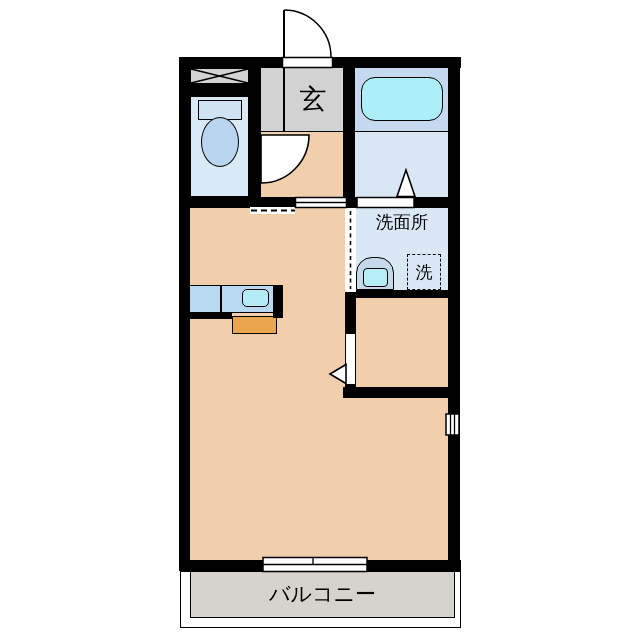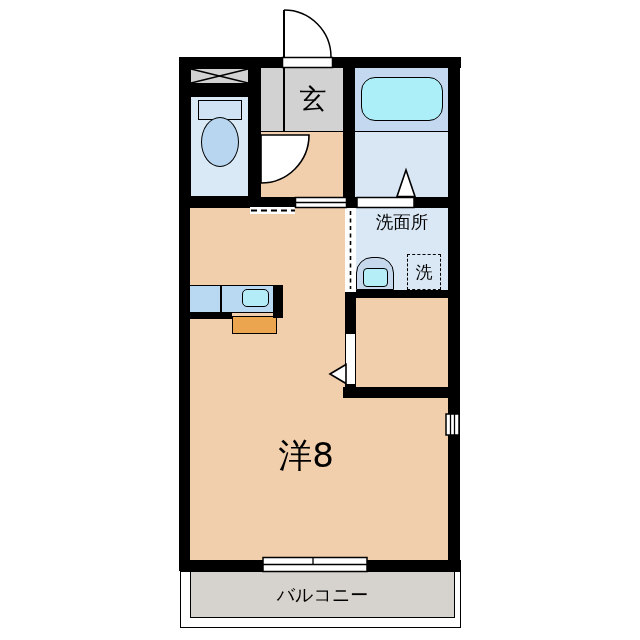--- a/index.html
+++ b/index.html
@@ -45,21 +45,21 @@
   .opening{background:#fff;z-index:30;}
   .opening-bordered{background:#fff;border:1px solid #000;z-index:30;}
   .wallz{z-index:20;}
 </style>
 </head>
 <body>
 
 <div class="stage">
 
   <div class="abs balcony-outer" style="left:180px;top:571px;width:281px;height:57px;"></div>
-  <div class="abs balcony-gray lbl" style="left:190px;top:571px;width:265px;height:47px;font-size:18px;">
+  <div class="abs balcony-gray lbl" style="left:190px;top:571px;width:265px;height:47px;font-size:21px;">
     <span>バルコニー</span>
   </div>
 
   <div class="abs room-base" style="left:190px;top:68px;width:258px;height:492px;"></div>
 
   <div class="abs genkan" style="left:261px;top:68px;width:82px;height:64px;"></div>
   <div class="abs genkan-line" style="left:283px;top:68px;width:1.5px;height:64px;"></div>
   <div class="abs lbl" style="left:283px;top:70px;width:60px;height:56px;font-size:27px;">
     <span>玄</span>
   </div>
@@ -85,23 +85,20 @@
   </div>
 
 
   <div class="abs counter" style="left:188px;top:285px;width:89px;height:28px;"></div>
   <div class="abs counter-div" style="left:220px;top:285px;width:1.5px;height:28px;"></div>
   <div class="abs sink" style="left:242px;top:289px;width:27px;height:18px;"></div>
   <div class="abs blackpiece" style="left:273px;top:285px;width:10px;height:33px;"></div>
   <div class="abs blackpiece" style="left:188px;top:313px;width:44px;height:6px;"></div>
   <div class="abs stove" style="left:232px;top:316px;width:45px;height:18px;"></div>
 
-  <div class="abs lbl" style="left:176px;top:428px;width:260px;height:54px;font-size:34px;">
-    <span>洋8</span>
-  </div>
 
   <div class="abs wall wallz" style="left:179px;top:57px;width:282px;height:11px;"></div>
   <div class="abs wall wallz" style="left:179px;top:57px;width:11px;height:514px;"></div>
   <div class="abs wall wallz" style="left:448px;top:57px;width:12px;height:514px;"></div>
   <div class="abs wall wallz" style="left:179px;top:560px;width:282px;height:11px;"></div>
   <div class="abs wall wallz" style="left:249px;top:68px;width:12px;height:140px;"></div>
   <div class="abs wall wallz" style="left:190px;top:84px;width:59px;height:12px;"></div>
   <div class="abs wall wallz" style="left:179px;top:197px;width:116px;height:11px;"></div>
   <div class="abs wall wallz" style="left:343px;top:68px;width:12px;height:129px;"></div>
   <div class="abs wall wallz" style="left:343px;top:197px;width:117px;height:11px;"></div>

